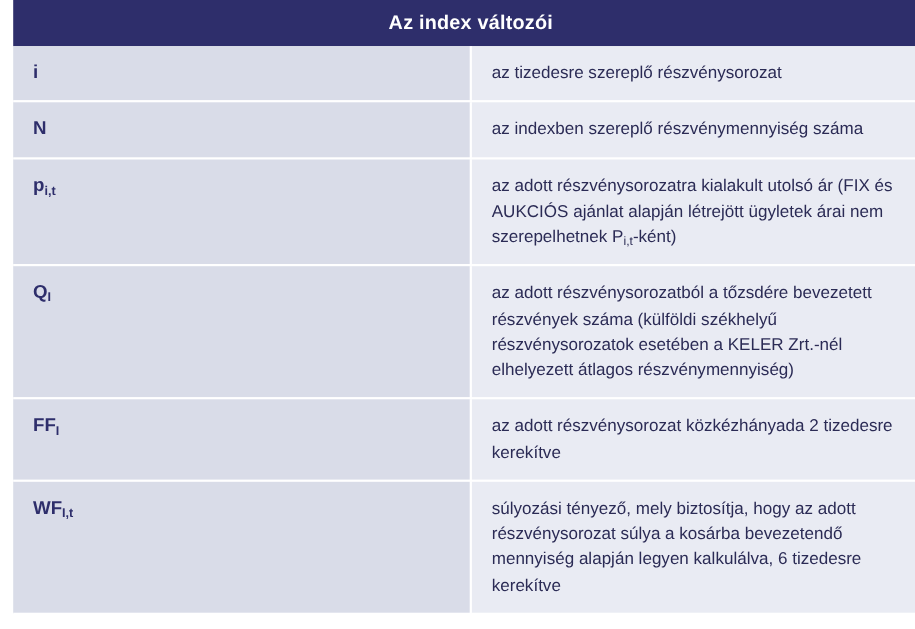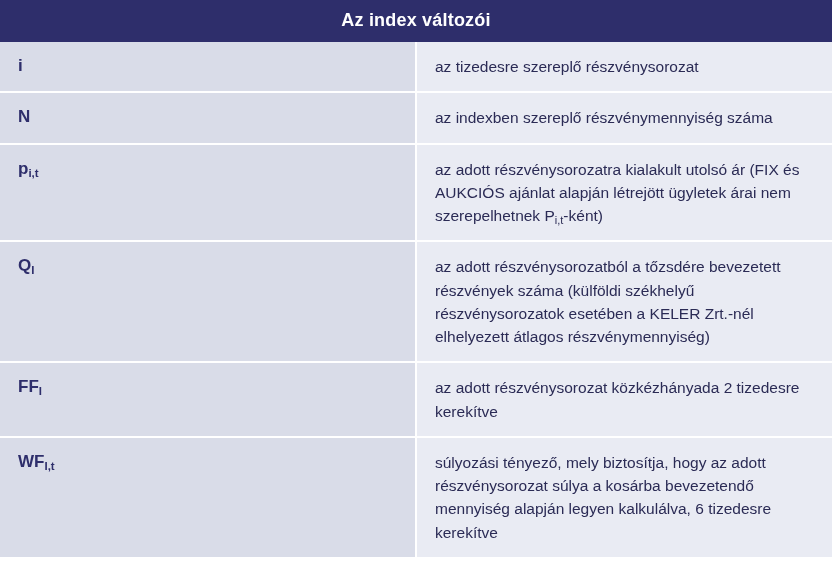--- a/index.html
+++ b/index.html
@@ -11,20 +11,21 @@
     height: 572px;
     background: #ffffff;
     font-family: "Liberation Sans", sans-serif;
     overflow: hidden;
   }
   .table-wrap {
     width: 832px;
     height: 572px;
     box-sizing: border-box;
     background: #ffffff;
+    padding-left: 12px;
   }
   table.var-table {
     width: 832px;
     border-collapse: collapse;
     table-layout: fixed;
   }
   .header-row td {
     background: #2e2e6b;
     color: #ffffff;
     font-size: 18px;

